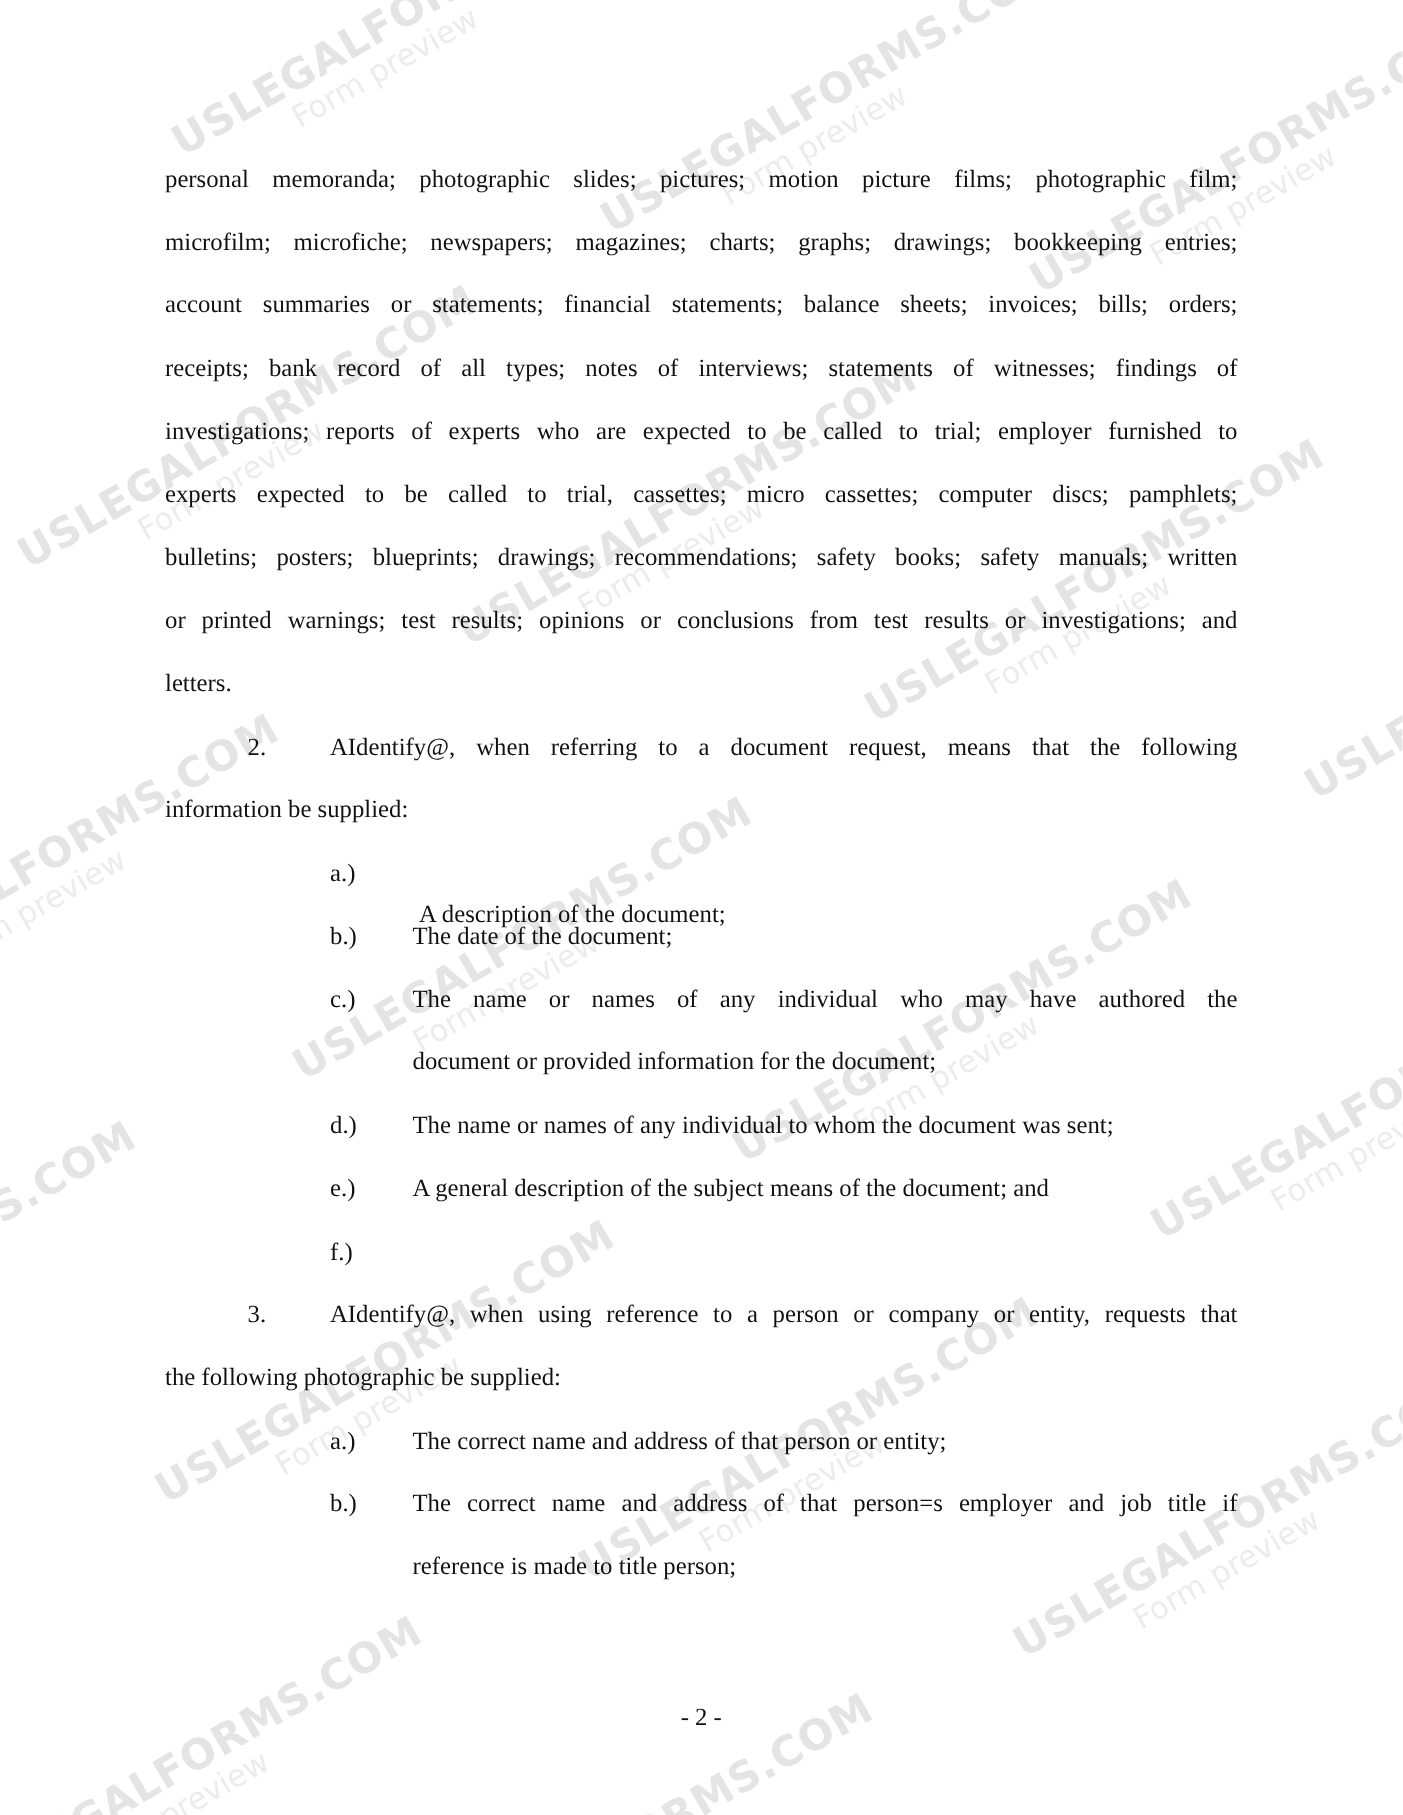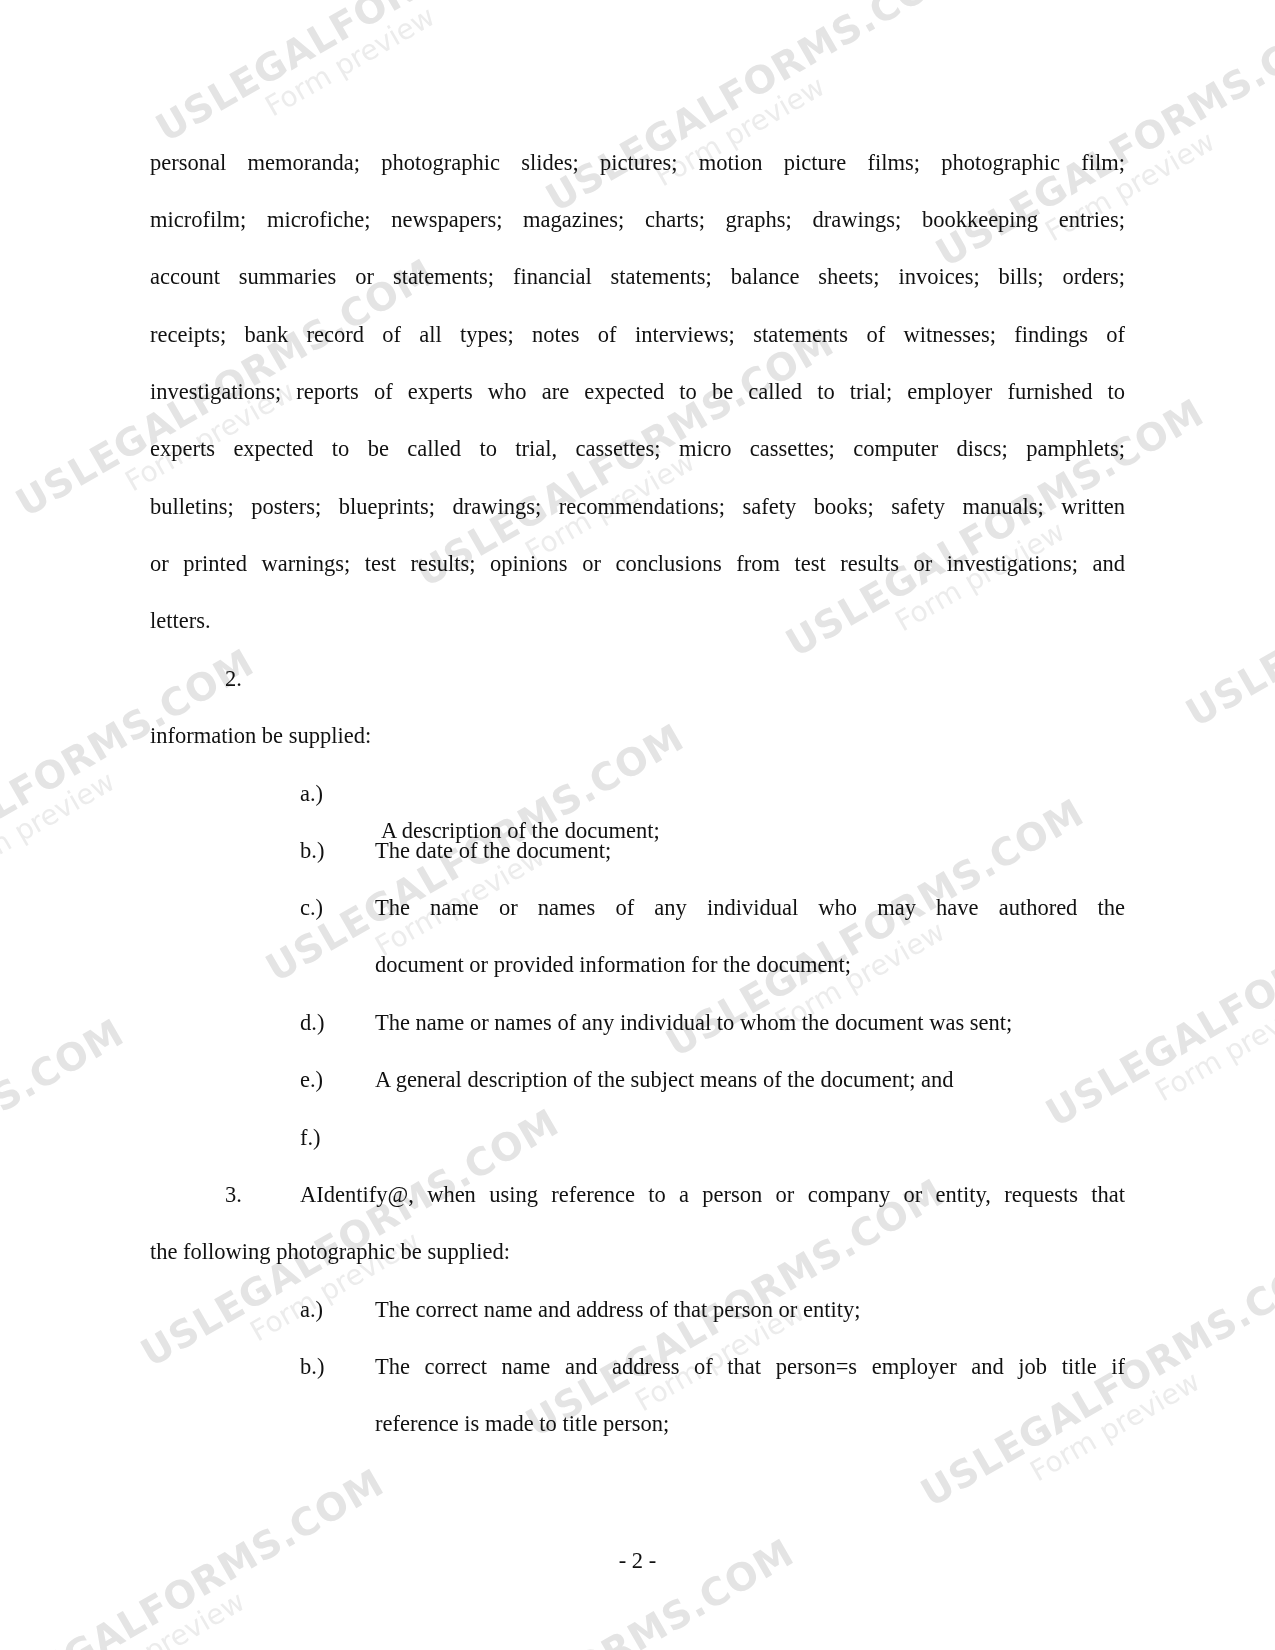--- a/index.html
+++ b/index.html
@@ -115,20 +115,21 @@
     <div class="line justify" style="top:264px;">account summaries or statements; financial statements; balance sheets; invoices; bills; orders;</div>
     <div class="line justify" style="top:322px;">receipts; bank record of all types; notes of interviews; statements of witnesses; findings of</div>
     <div class="line justify" style="top:379px;">investigations; reports of experts who are expected to be called to trial; employer furnished to</div>
     <div class="line justify" style="top:436px;">experts expected to be called to trial, cassettes; micro cassettes; computer discs; pamphlets;</div>
     <div class="line justify" style="top:494px;">bulletins; posters; blueprints; drawings; recommendations; safety books; safety manuals; written</div>
     <div class="line justify" style="top:551px;">or printed warnings; test results; opinions or conclusions from test results or investigations; and</div>
     <div class="line" style="top:608px;">letters.</div>
 
     <div class="line" style="top:666px;">
       <span class="num" style="left:75px;">2.</span>
+      <span class="text-abs justify" style="left:150px; width:825px;">AIdentify@, when referring to a document request, means that the following</span>
     </div>
     <div class="line" style="top:723px;font-family:Liberation Serif, serif;">information be supplied:</div>
 
     <div class="line" style="top:781px;">
       <span class="num" style="left:150px;">a.)</span>
       <span class="text-abs" style="left:231px;margin-top:37px;">A description of the document;</span>
     </div>
     <div class="line" style="top:838px;">
       <span class="num" style="left:150px;">b.)</span>
       <span class="text-abs" style="left:225px;">The date of the document;</span>

